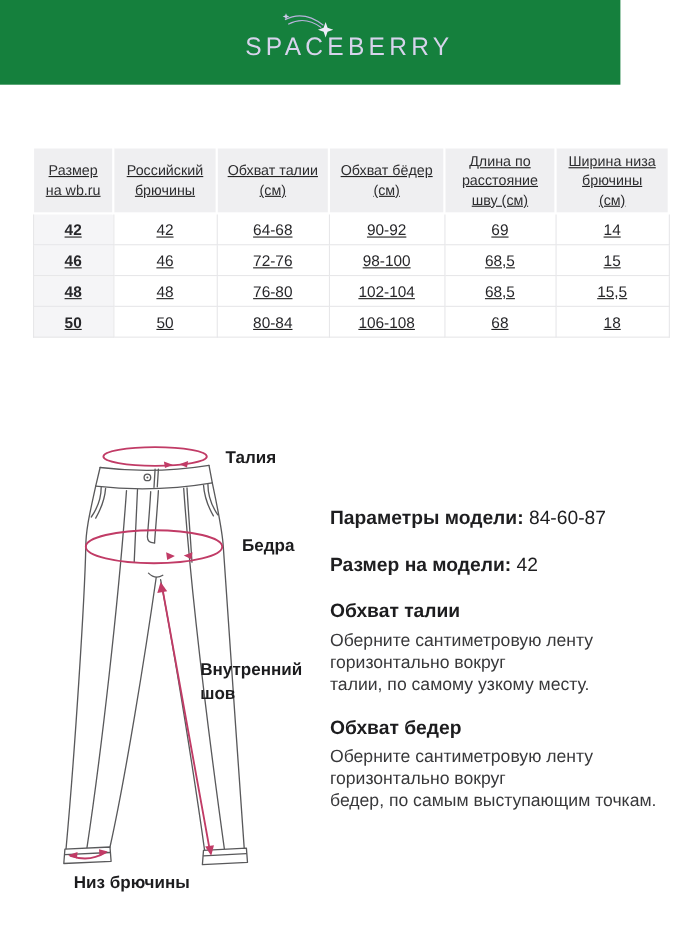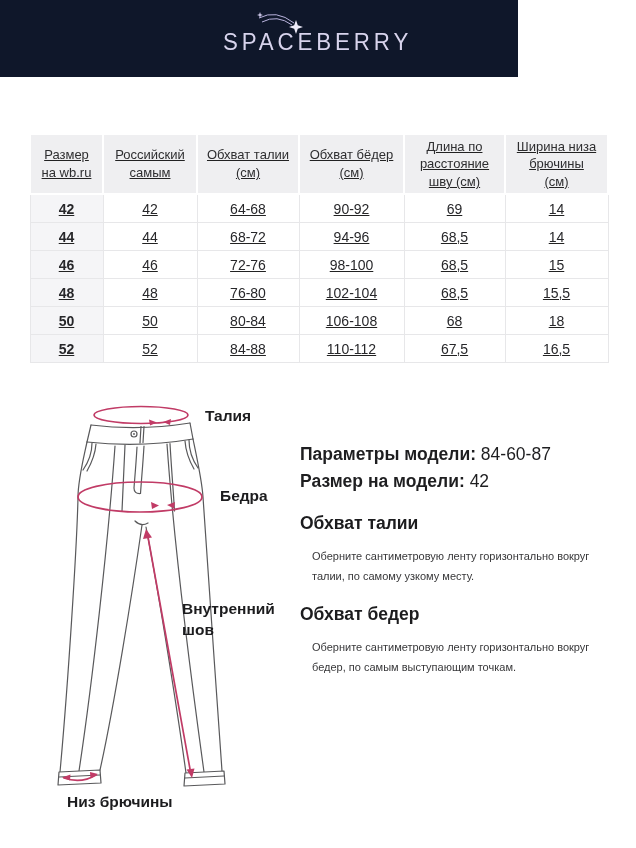--- a/index.html
+++ b/index.html
@@ -1,21 +1,21 @@
 <!DOCTYPE html>
 <html><head>
 <meta charset="utf-8">
 <style>
   html,body{margin:0;padding:0;}
   body{
     position:relative;width:636px;height:848px;background:#ffffff;
     font-family:"Liberation Sans",sans-serif;overflow:hidden;color:#222;
   }
   
-  .brand-header{position:absolute;left:0;top:0;width:518px;height:77px;background:#0f172a;}
+  .brand-header{position:absolute;left:0;top:0;width:564px;height:77px;background:#15803d;}
   .logo-wrap{position:absolute;left:0;top:29px;width:636px;text-align:center;}
   .logo-text{
     color:#d7d3ec;font-size:23px;letter-spacing:4px;font-weight:300;
     display:inline-block;transform:scaleX(.97);
   }
   .comet{position:absolute;left:256px;top:10px;}
   
   table.size-table{
     position:absolute;left:29px;top:133px;width:578px;
     border-collapse:collapse;table-layout:fixed;text-decoration:underline;
@@ -28,25 +28,25 @@
   table.size-table td{
     border:1px solid #e7e7e9;background:#ffffff;font-size:14px;color:#27272a;
     height:27px;text-align:center;vertical-align:middle;padding:0 2px;
   }
   table.size-table td.rowhead{background:#f5f5f7;font-weight:700;}
   
   .pants-svg{position:absolute;left:20px;top:385px;}
   .pants-svg text{font-family:"Liberation Sans",sans-serif;font-size:15.5px;font-weight:600;fill:#1c1c1e;}
   
   .right-col{position:absolute;left:300px;top:441px;width:324px;}
-  .mi-line{font-size:17.5px;line-height:27px;color:#1e1e20;}
+  .mi-line{font-size:17.5px;line-height:27px;color:#1e1e20;margin-top:16px;}
   .mi-label{font-weight:700;}
   .guide{margin-top:16px;}
   .guide h3{margin:18px 0 7px;font-size:17.5px;font-weight:700;color:#1c1c1e;}
-  .guide p{margin:12px;font-size:11px;line-height:20px;color:#38383a;white-space:pre-line;}
+  .guide p{margin:0;font-size:16px;line-height:20px;color:#38383a;white-space:pre-line;}
 </style>
 </head>
 <body>
 
 <div class="brand-header">
   <svg class="comet" width="48" height="30" viewBox="0 0 48 30">
     <path d="M3,8 Q20,-1 38,13" stroke="#b9b3dd" stroke-width="1" fill="none"></path>
     <path d="M6,12 Q21,4 36,15" stroke="#b9b3dd" stroke-width="1" fill="none"></path>
     <path d="M40,10 L41.8,15.2 L47,17 L41.8,18.8 L40,24 L38.2,18.8 L33,17 L38.2,15.2 Z" fill="#efecfa"></path>
     <path d="M4,2 L4.8,4.2 L7,5 L4.8,5.8 L4,8 L3.2,5.8 L1,5 L3.2,4.2 Z" fill="#cfc9ea"></path>
@@ -63,21 +63,21 @@
       <col style="width:102px">
     <col style="width:105px">
       <col style="width:101px">
       <col style="width:103px">
   </colgroup>
   <thead>
     <tr>
       <th>Размер
 на wb.ru</th>
       <th>Российский
-самым</th>
+брючины</th>
       <th>Обхват талии
 (см)</th>
       <th>Обхват бёдер
 (см)</th>
       <th>Длина по
 расстояние
 шву (см)</th>
       <th>Ширина низа
 брючины
 (см)</th>
@@ -86,28 +86,20 @@
   <tbody>
     <tr>
       <td class="rowhead">42</td>
       <td>42</td>
       <td>64-68</td>
       <td>90-92</td>
       <td>69</td>
       <td>14</td>
     </tr>
     <tr>
-      <td class="rowhead">44</td>
-      <td>44</td>
-      <td>68-72</td>
-      <td>94-96</td>
-      <td>68,5</td>
-      <td>14</td>
-    </tr>
-    <tr>
       <td class="rowhead">46</td>
       <td>46</td>
       <td>72-76</td>
       <td>98-100</td>
       <td>68,5</td>
       <td>15</td>
     </tr>
     <tr>
       <td class="rowhead">48</td>
       <td>48</td>
@@ -116,28 +108,20 @@
       <td>68,5</td>
       <td>15,5</td>
     </tr>
     <tr>
       <td class="rowhead">50</td>
       <td>50</td>
       <td>80-84</td>
       <td>106-108</td>
       <td>68</td>
       <td>18</td>
-    </tr>
-    <tr>
-      <td class="rowhead">52</td>
-      <td>52</td>
-      <td>84-88</td>
-      <td>110-112</td>
-      <td>67,5</td>
-      <td>16,5</td>
     </tr>
   </tbody>
 </table>
 
 <svg class="pants-svg" width="260" height="430" viewBox="0 0 260 430">
 
   <g stroke="#59595b" stroke-width="1.2" fill="none" stroke-linecap="round" stroke-linejoin="round">
 
     <path d="M71,40 Q120,46 170,38"></path>
     <path d="M67,57 Q120,63 173,54"></path>

